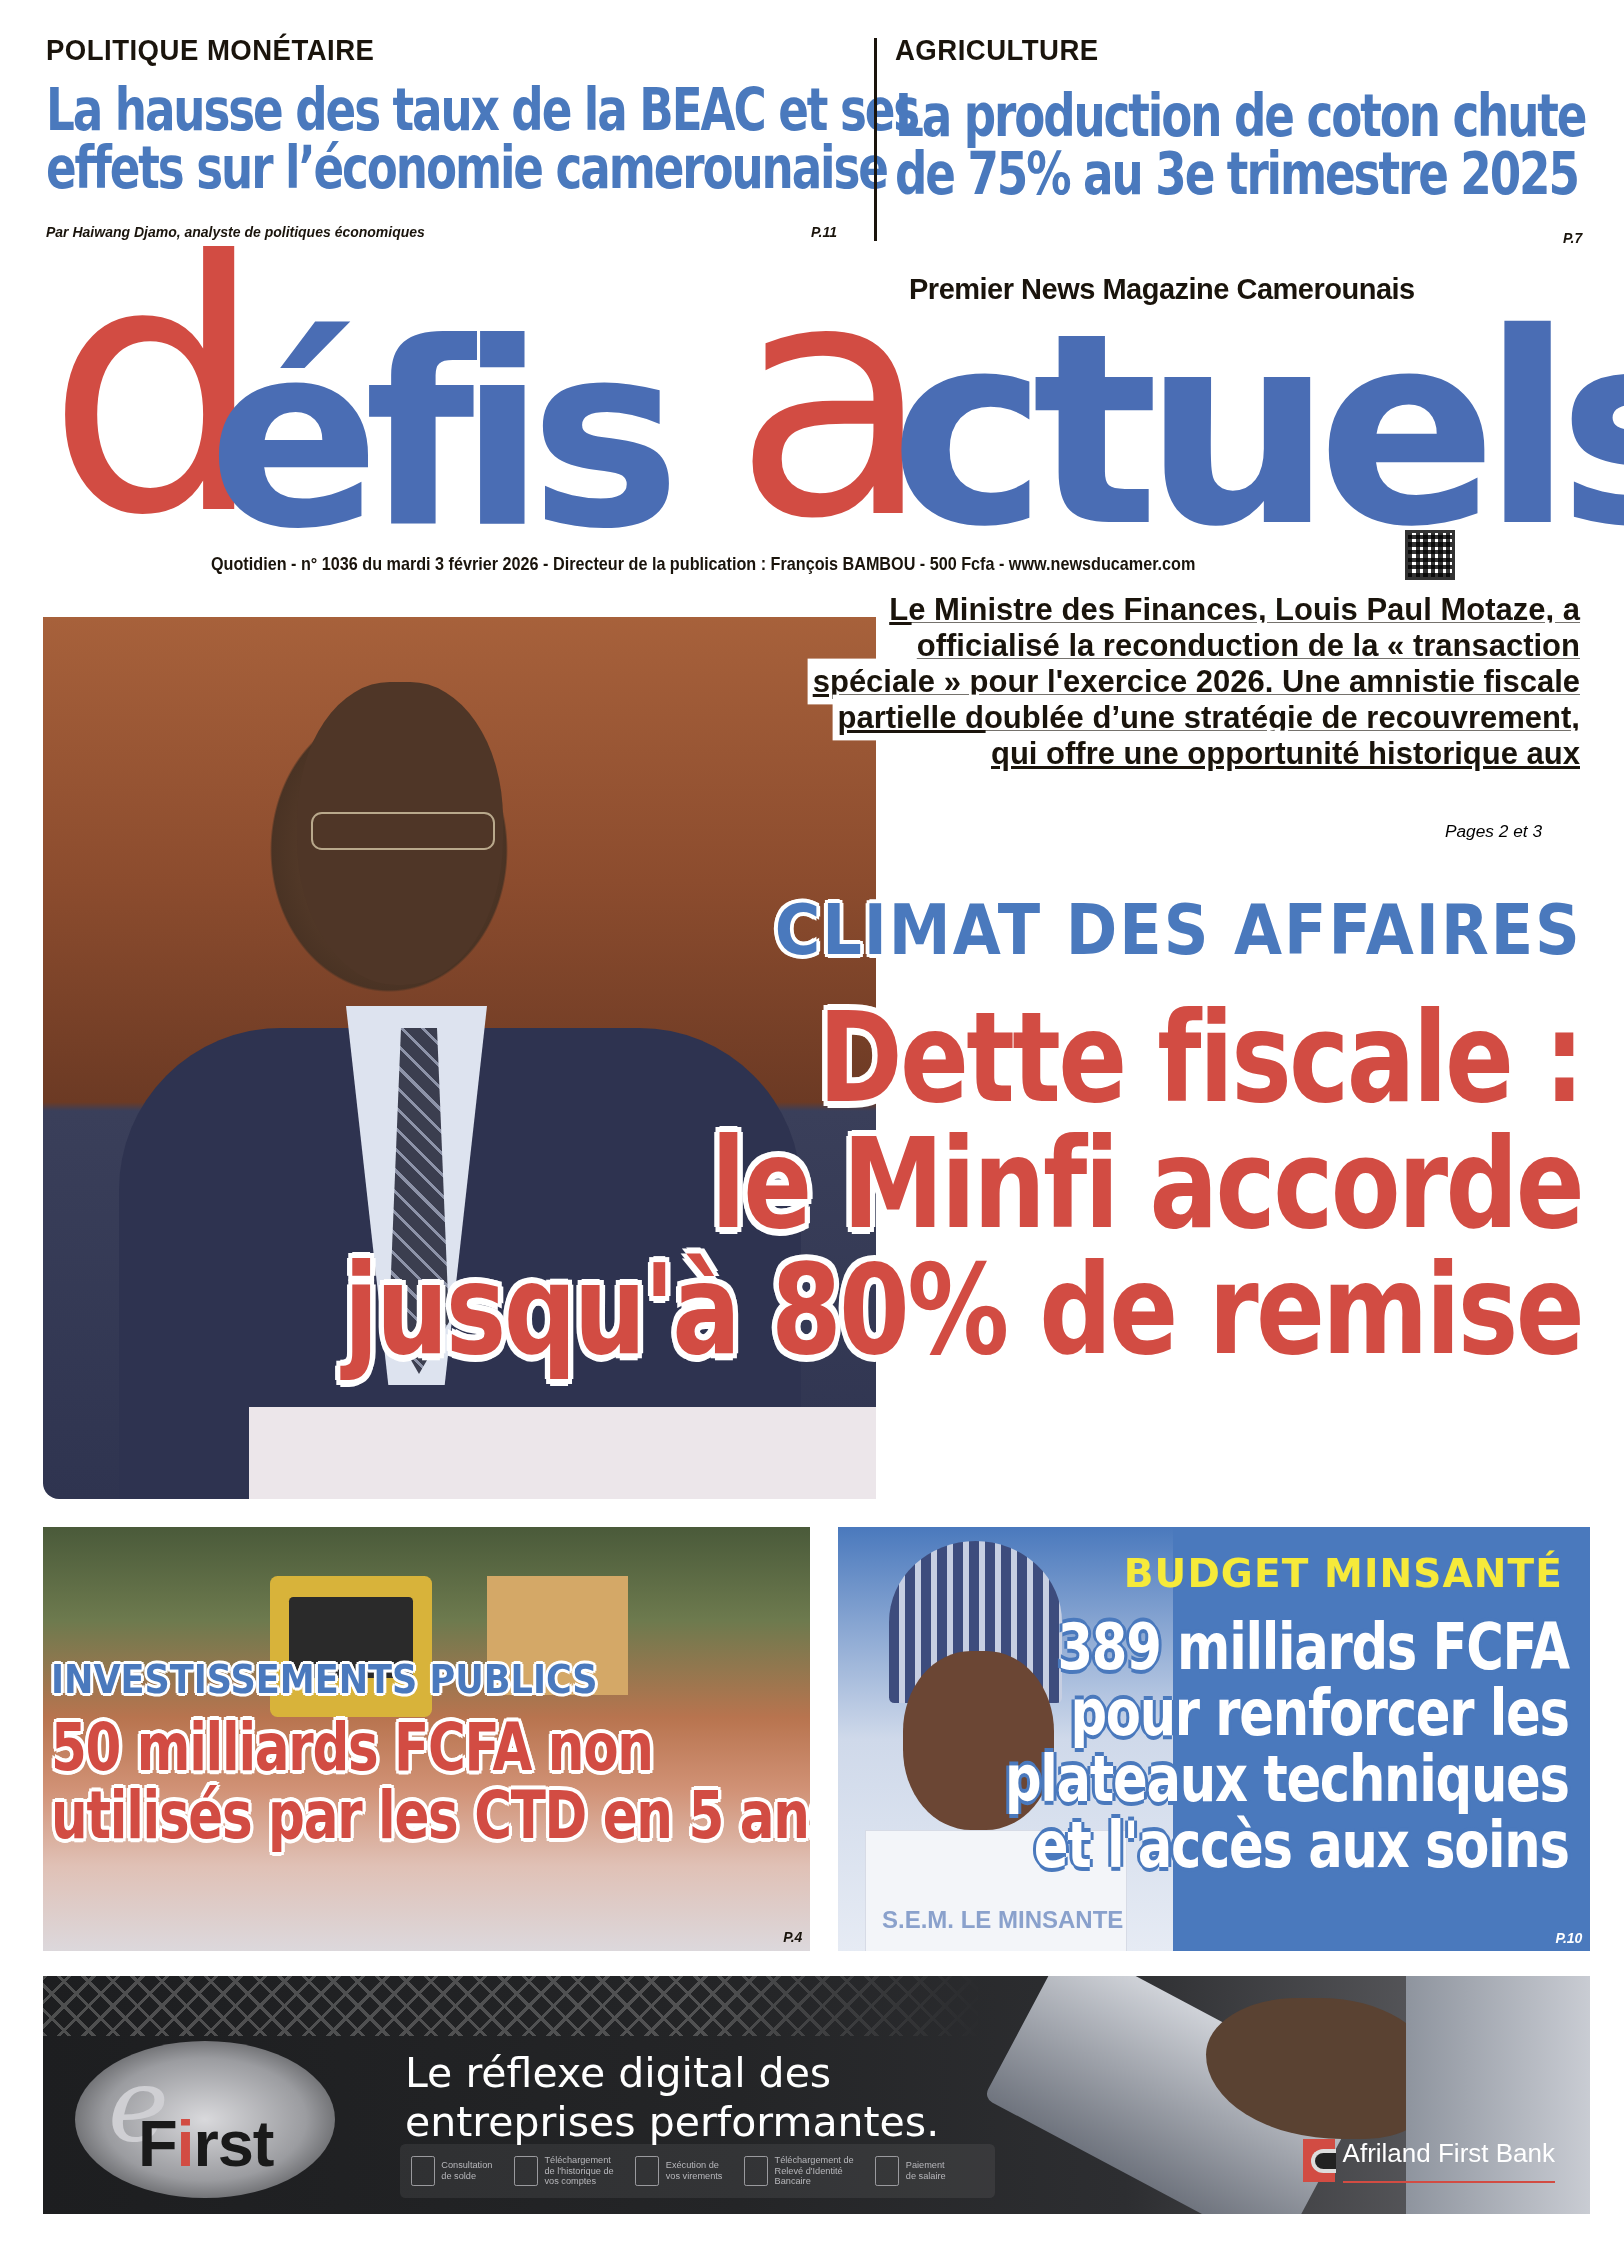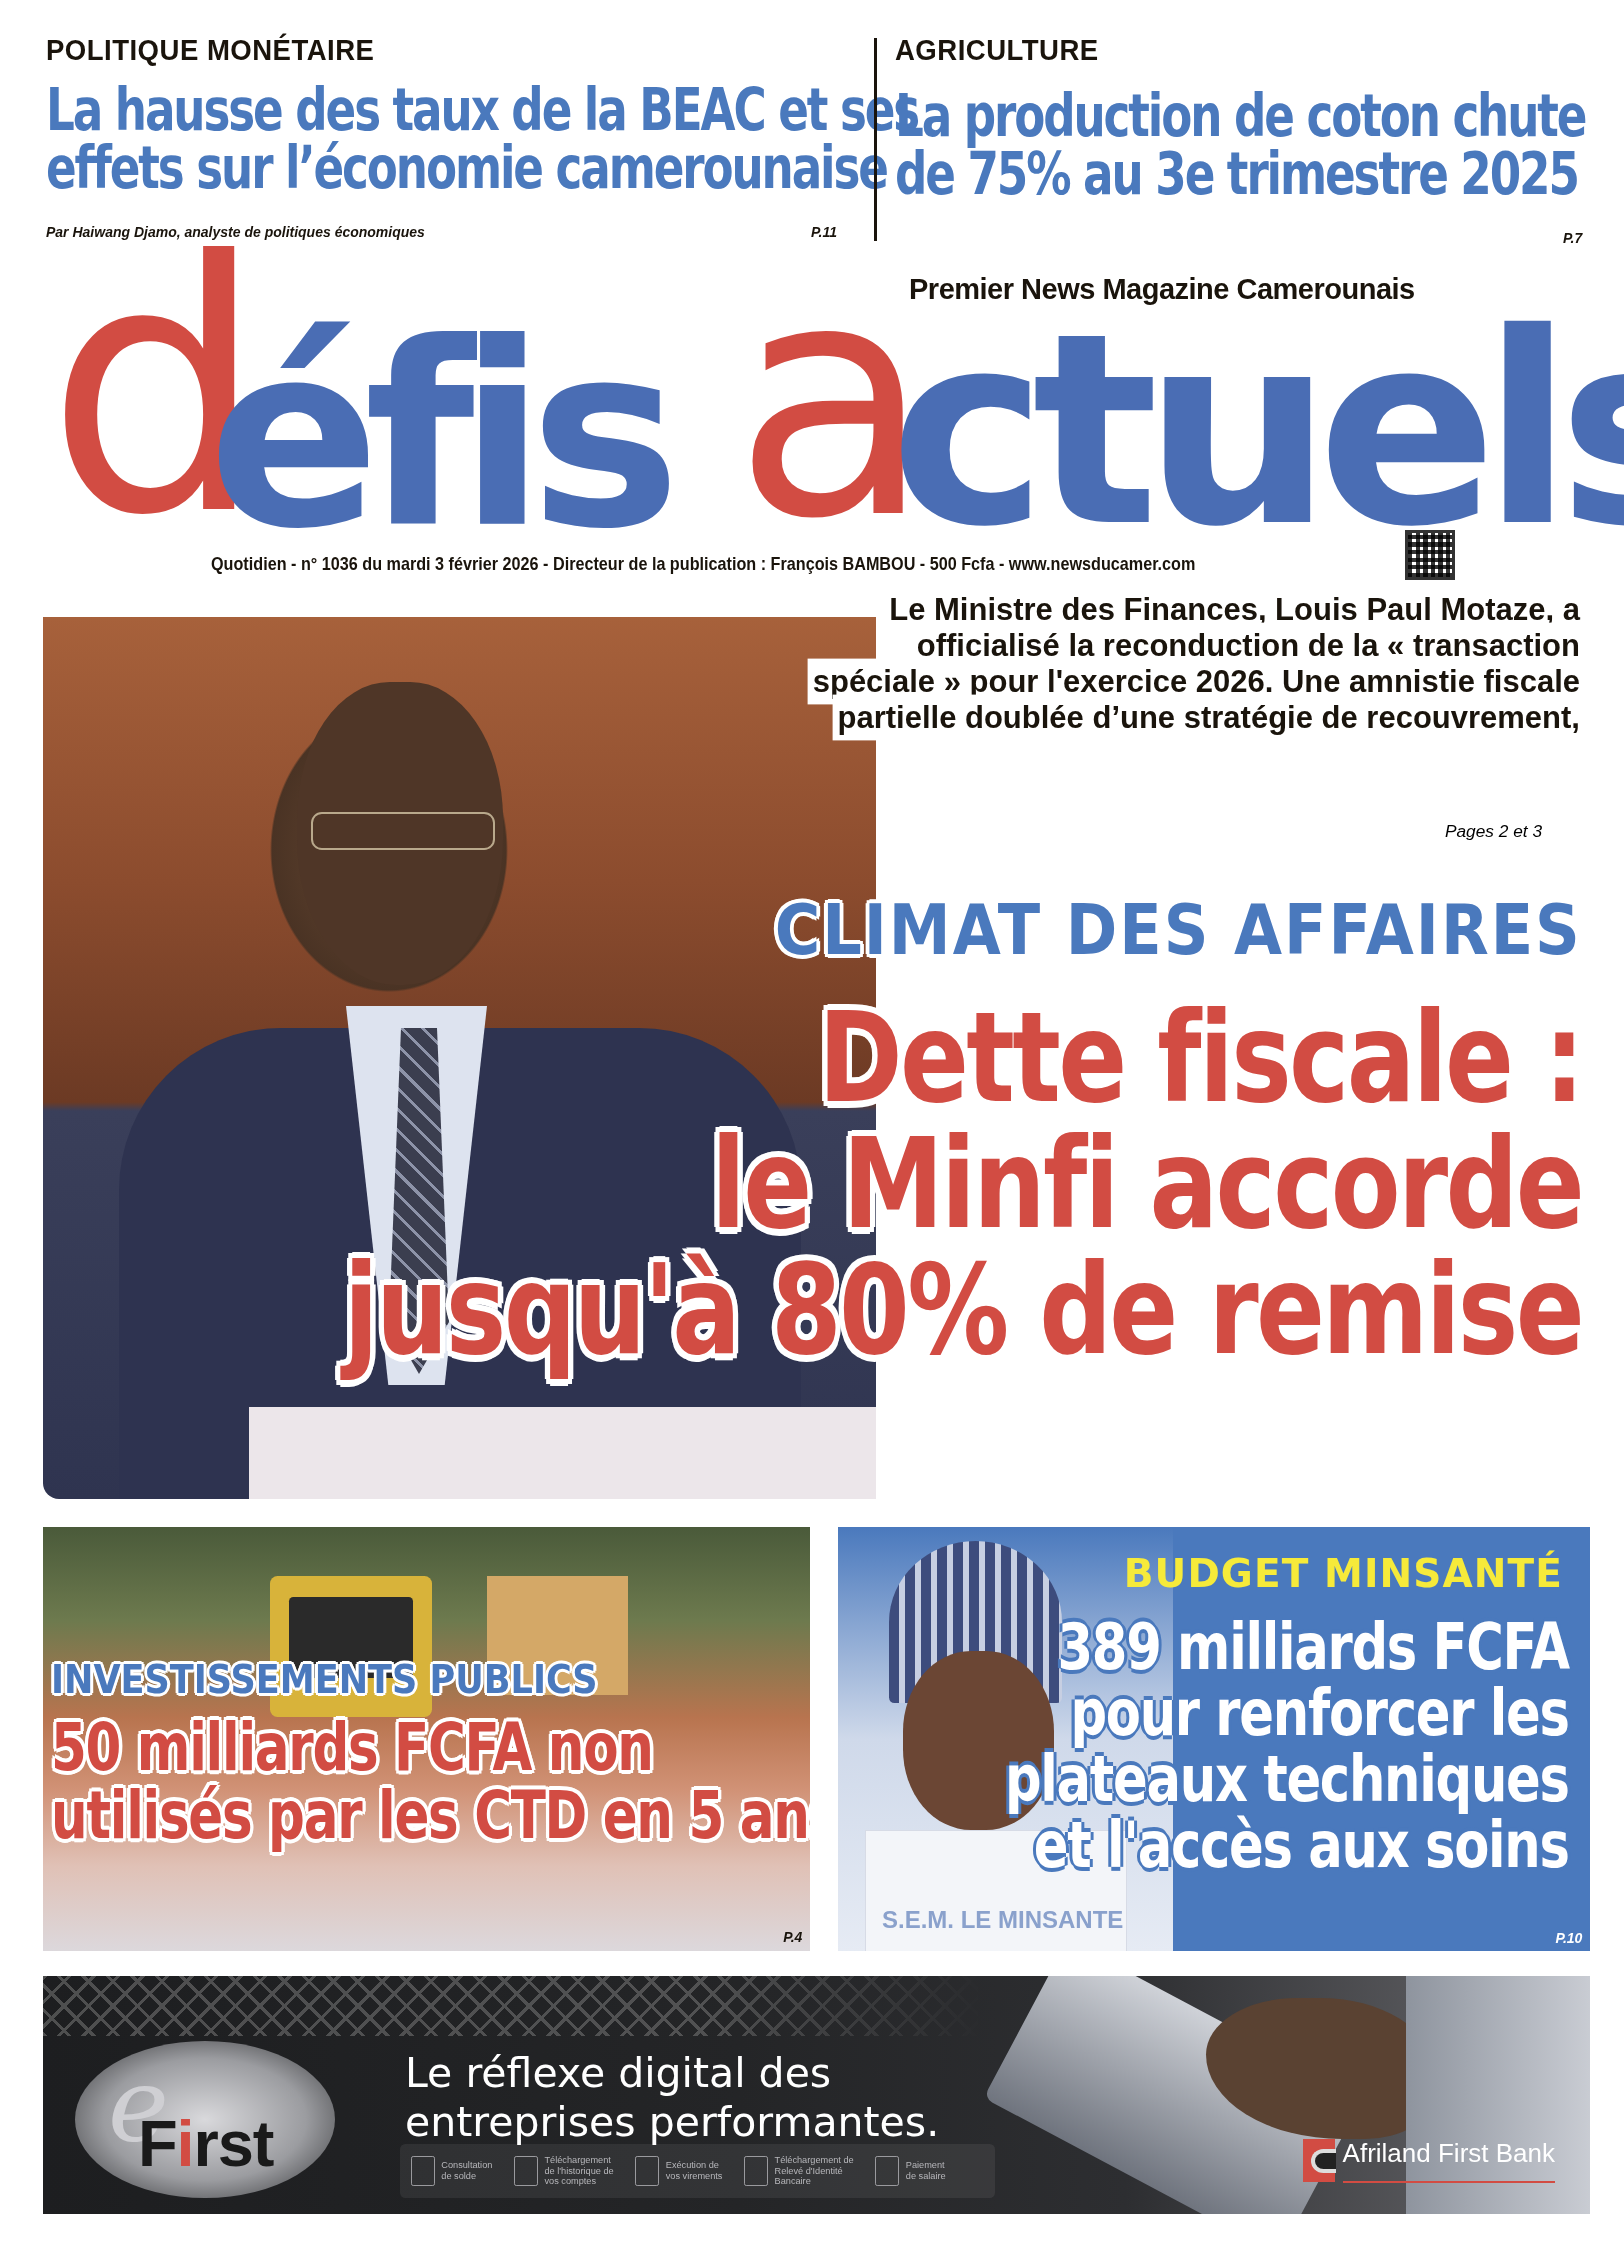--- a/index.html
+++ b/index.html
@@ -41,21 +41,21 @@
          background:repeating-linear-gradient(45deg,#3b3e4f 0 12px,#8d93a8 12px 15px); 
          clip-path:polygon(20% 0,80% 0,100% 85%,50% 100%,0 85%); }
   .face { position:absolute; left:254px; top:65px; width:206px; height:303px; background:#4f3627;
           border-radius:45% 45% 48% 48%; }
   .glasses { position:absolute; left:268px; top:195px; width:184px; height:38px;
              border:2.2px solid #b9a98c; border-radius:10.8px; box-sizing:border-box; }
   .papers { position:absolute; left:206px; top:790px; width:628px; height:92px; background:#ece6ea; }
 
   .lead-summary { font-weight:700; font-size:31px; line-height:36px; color:#1a140c; text-align:right;
                   background:transparent; }
-  .lead-summary span { display:inline; background:#fff; box-shadow:0 0 0 5.4px #fff; }
+  .lead-summary span { display:inline; background:#fff; box-shadow:0 0 0 5.4px #fff;text-decoration:underline; }
   .lead-pages { font-style:italic; font-weight:400; font-size:17.3px; color:#000000; text-align:center; }
 
   .lead-kicker { font-family:"DejaVu Sans", sans-serif; font-weight:700; font-size:69px; color:#4a79bd;
                  letter-spacing:2.2px; text-shadow:
                  -4.3px 0 #fff, 4.3px 0 #fff, 0 -4.3px #fff, 0 4.3px #fff, -3.2px -3.2px #fff, 3.2px 3.2px #fff, -3.2px 3.2px #fff, 3.2px -3.2px #fff;
                  white-space:nowrap; transform:scaleX(0.9); transform-origin:right; text-align:right; }
   .lead-title { font-family:"DejaVu Sans", sans-serif; font-weight:700; color:#d24c43; font-size:124px;
                 line-height:126px; text-align:right; letter-spacing:-3.2px; white-space:nowrap;
                 text-shadow:
                 -6.5px 0 #fff, 6.5px 0 #fff, 0 -6.5px #fff, 0 6.5px #fff, -4.9px -4.9px #fff, 4.9px 4.9px #fff, -4.9px 4.9px #fff, 4.9px -4.9px #fff;
@@ -153,20 +153,21 @@
   <div class="face"></div>
   <div class="glasses"></div>
   <div class="papers"></div>
 </div>
 
 <div class="abs lead-summary" style="left:628px;top:592px;width:952px;">
   <div><span>Le Ministre des Finances, Louis Paul Motaze, a</span></div>
   <div><span>officialisé la reconduction de la « transaction</span></div>
   <div><span>spéciale » pour l'exercice 2026. Une amnistie fiscale</span></div>
   <div><span>partielle doublée d’une stratégie de recouvrement,</span></div>
+  <div><span>qui offre une opportunité historique aux</span></div>
 </div>
 <div class="abs lead-pages" style="left:1407px;top:821px;width:173px;">Pages 2 et 3</div>
 
 <div class="abs lead-kicker" style="right:43px;top:890px;">CLIMAT DES AFFAIRES</div>
 <div class="abs" style="right:43px;top:995px;">
   <div class="lead-title">Dette fiscale :</div>
   <div class="lead-title">le Minfi accorde</div>
   <div class="lead-title">jusqu'à 80% de remise</div>
 </div>
 

